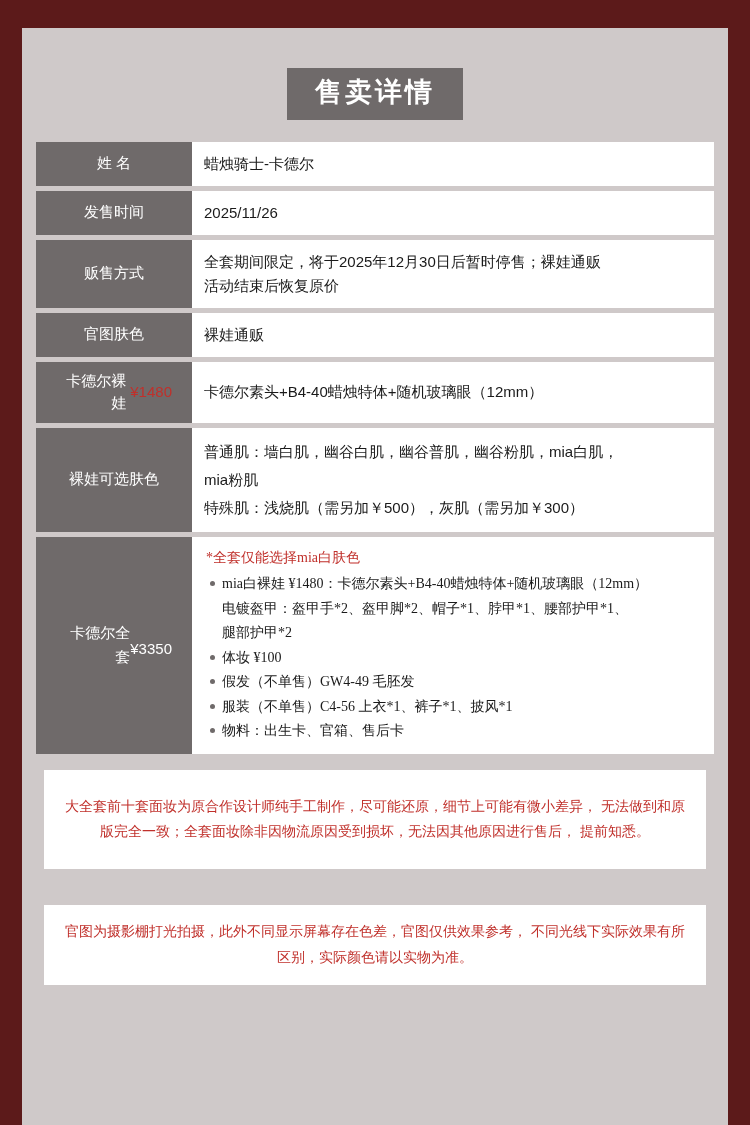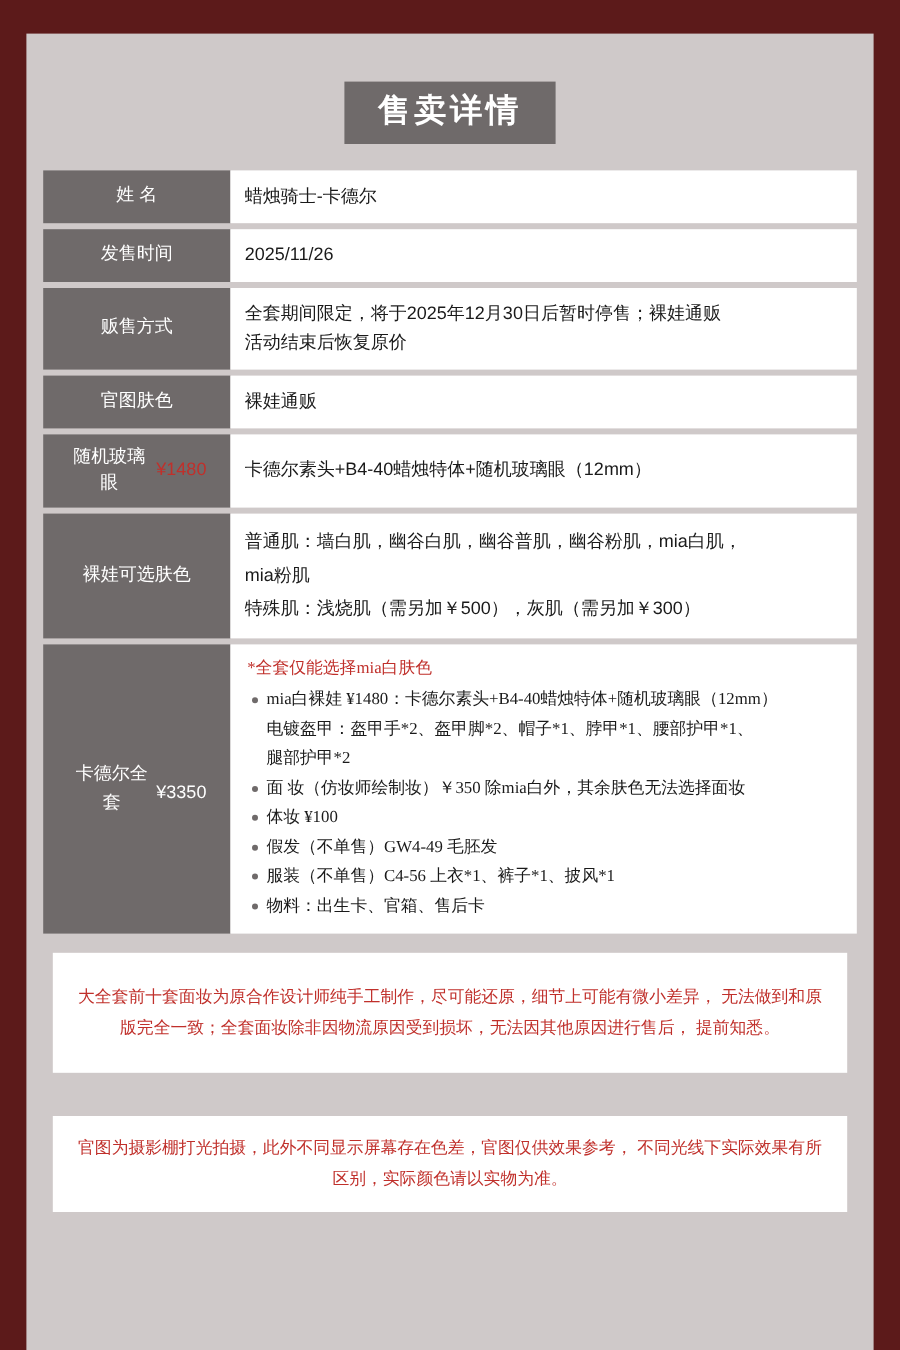--- a/index.html
+++ b/index.html
@@ -49,21 +49,21 @@
   }
   .label {
     width: 156px;
     min-width: 156px;
     background: #6f6a6a;
     color: #ffffff;
     font-size: 15px;
     display: flex;
     align-items: center;
     justify-content: center;
-    text-align: center;
+    text-align: right;
     padding: 8px 20px;
     box-sizing: border-box;
     line-height: 1.5;
   }
   .label.two-line {
     flex-direction: row;
     line-height: 1.6;
   }
   .value {
     flex: 1;
@@ -167,21 +167,21 @@
 
     <div class="row">
       <div class="label">官图肤色</div>
       <div class="value center-v">
         <span class="line">裸娃通贩</span>
       </div>
     </div>
 
     <div class="row">
       <div class="label">
-        <span>随机玻璃眼</span>
+        <span>卡德尔裸娃</span>
         <span class="price-red" style="margin-left:4px;">¥1480</span>
       </div>
       <div class="value center-v">
         <span class="line">卡德尔素头+B4-40蜡烛特体+随机玻璃眼（12mm）</span>
       </div>
     </div>
 
     <div class="row">
       <div class="label">裸娃可选肤色</div>
       <div class="value skin-block">
@@ -195,21 +195,20 @@
       <div class="label two-line fullset-label">
         <span>卡德尔全套</span>
         <span class="amount">¥3350</span>
       </div>
       <div class="value fullset-value">
         <span class="head">*全套仅能选择mia白肤色</span>
         <ul class="fullset-list">
           <li class="bulleted">mia白裸娃 ¥1480：卡德尔素头+B4-40蜡烛特体+随机玻璃眼（12mm）</li>
           <li class="cont">电镀盔甲：盔甲手*2、盔甲脚*2、帽子*1、脖甲*1、腰部护甲*1、</li>
           <li class="cont">腿部护甲*2</li>
-          <li class="bulleted">面 妆（仿妆师绘制妆）￥350 除mia白外，其余肤色无法选择面妆</li>
           <li class="bulleted">体妆 ¥100</li>
           <li class="bulleted">假发（不单售）GW4-49 毛胚发</li>
           <li class="bulleted">服装（不单售）C4-56 上衣*1、裤子*1、披风*1</li>
           <li class="bulleted">物料：出生卡、官箱、售后卡</li>
         </ul>
       </div>
     </div>
 
   </div>
 

